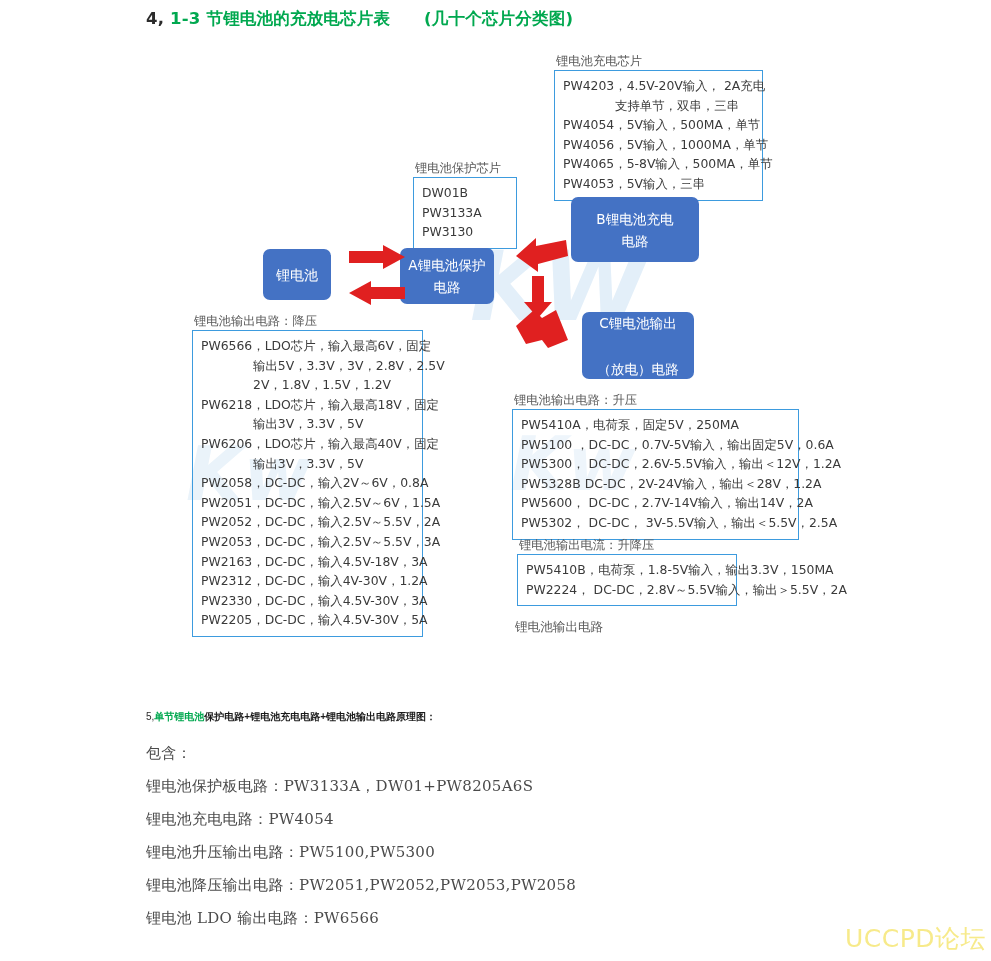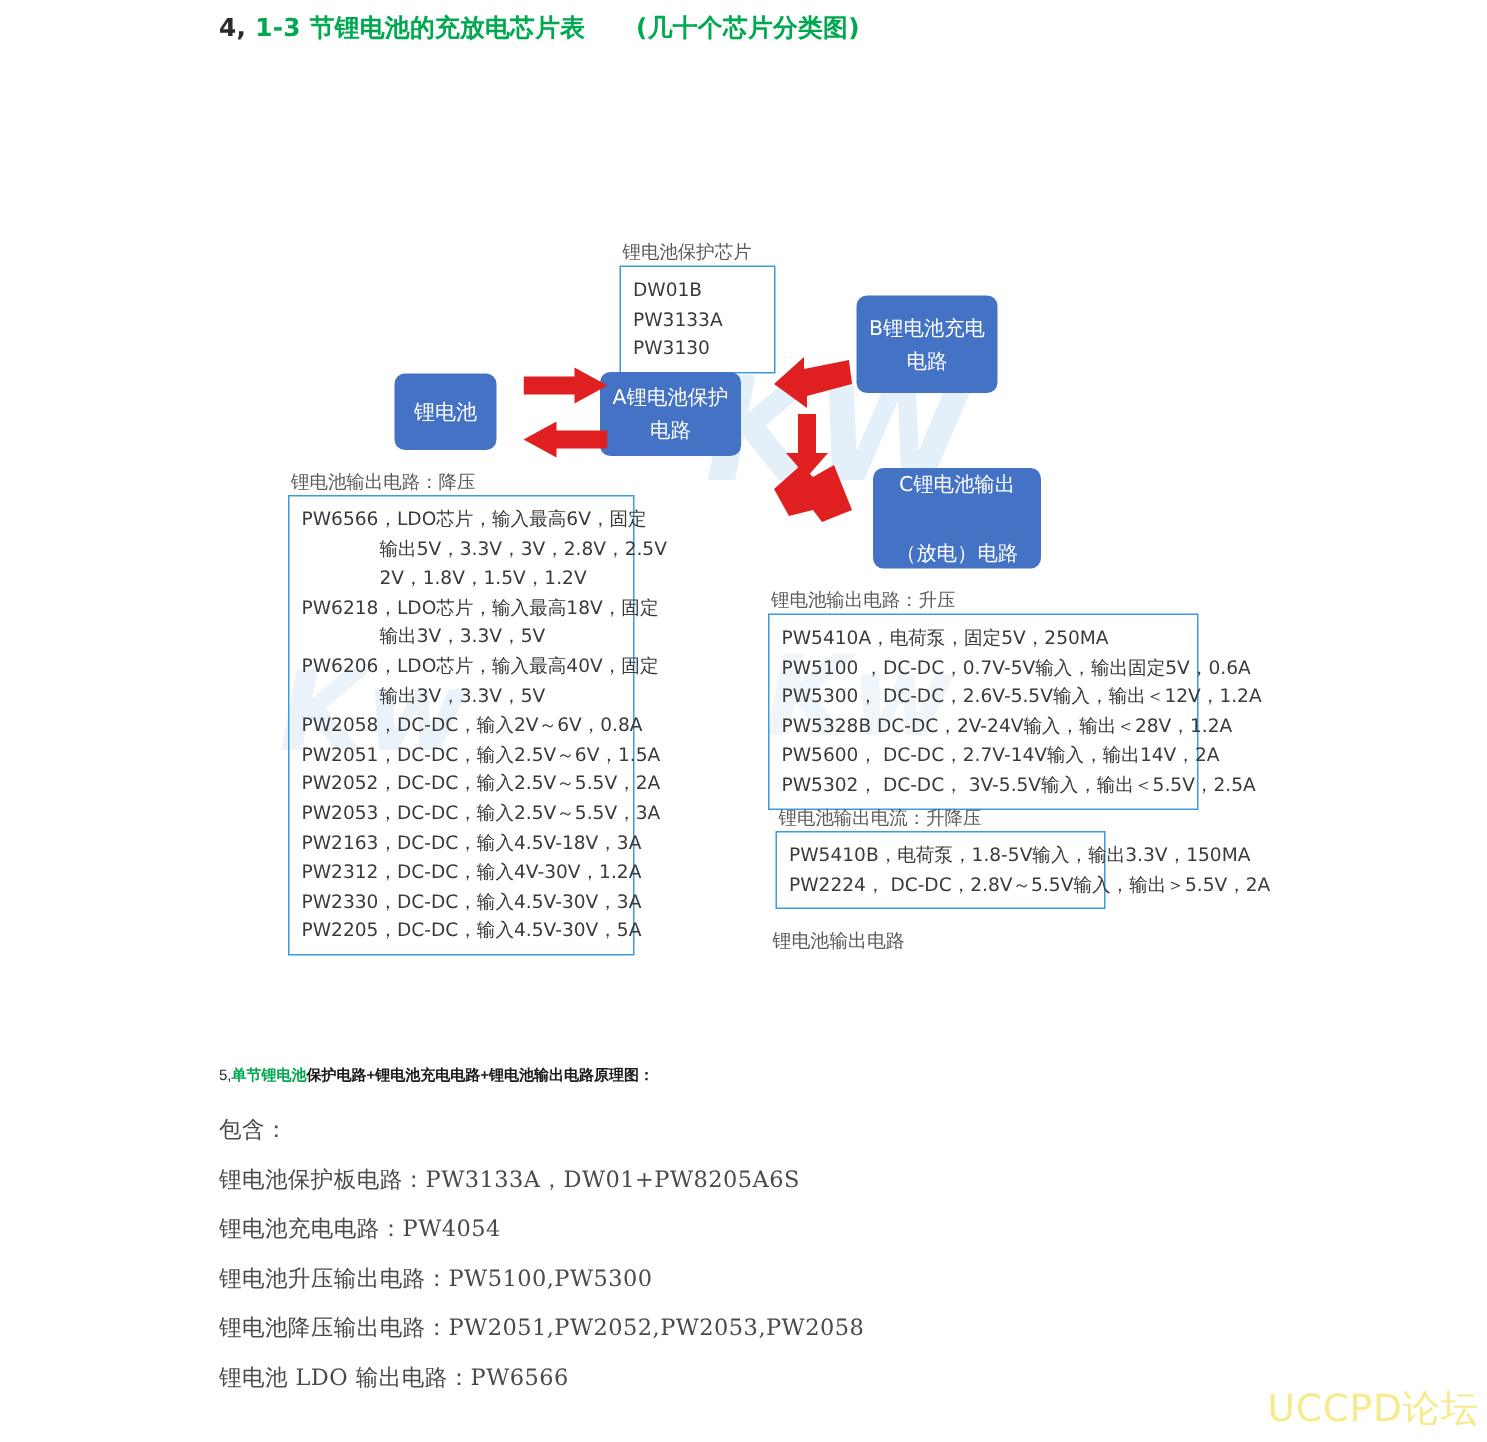--- a/index.html
+++ b/index.html
@@ -157,40 +157,51 @@
     </svg>
   </div>
 
   <div id="heading4">
     <span class="num">4,</span>
     <span class="grn">1-3 节锂电池的充放电芯片表</span>
     <span class="gap"></span>
     <span class="grn">(几十个芯片分类图)</span>
   </div>
 
+  <div class="grp" style="left:554px; top:53px; width:210px;">
+    <div class="grp-label">锂电池充电芯片</div>
+    <div class="listbox" id="charging-chips-box" style="width:209px;">
+        <div class="row">PW4203，4.5V-20V输入， 2A充电</div>
+        <div class="row indent">支持单节，双串，三串</div>
+        <div class="row">PW4054，5V输入，500MA，单节</div>
+        <div class="row">PW4056，5V输入，1000MA，单节</div>
+        <div class="row">PW4065，5-8V输入，500MA，单节</div>
+        <div class="row">PW4053，5V输入，三串</div>
+      </div>
+  </div>
 
   <div class="grp" style="left:413px; top:160px; width:110px;">
     <div class="grp-label">锂电池保护芯片</div>
     <div class="listbox" id="protection-chips-box" style="width:104px;">
         <div class="row">DW01B</div>
         <div class="row">PW3133A</div>
         <div class="row">PW3130</div>
       </div>
   </div>
 
   <div class="bluebox small" style="left:263px; top:249px; width:68px; height:51px;">
     <span>锂电池</span>
   </div>
 
   <div class="bluebox" style="left:400px; top:248px; width:94px; height:56px;">
     <span>A锂电池保护</span>
     <span>电路</span>
   </div>
 
-  <div class="bluebox" style="left:571px; top:197px; width:94px; height:65px;">
+  <div class="bluebox" style="left:571px; top:197px; width:128px; height:65px;">
     <span>B锂电池充电</span>
     <span>电路</span>
   </div>
 
   <div class="bluebox" style="left:582px; top:312px; width:112px; height:67px;gap:24px;">
     <span>C锂电池输出</span>
     <span>（放电）电路</span>
   </div>
 
   <div class="arrow" style="left:349px; top:245px;">

